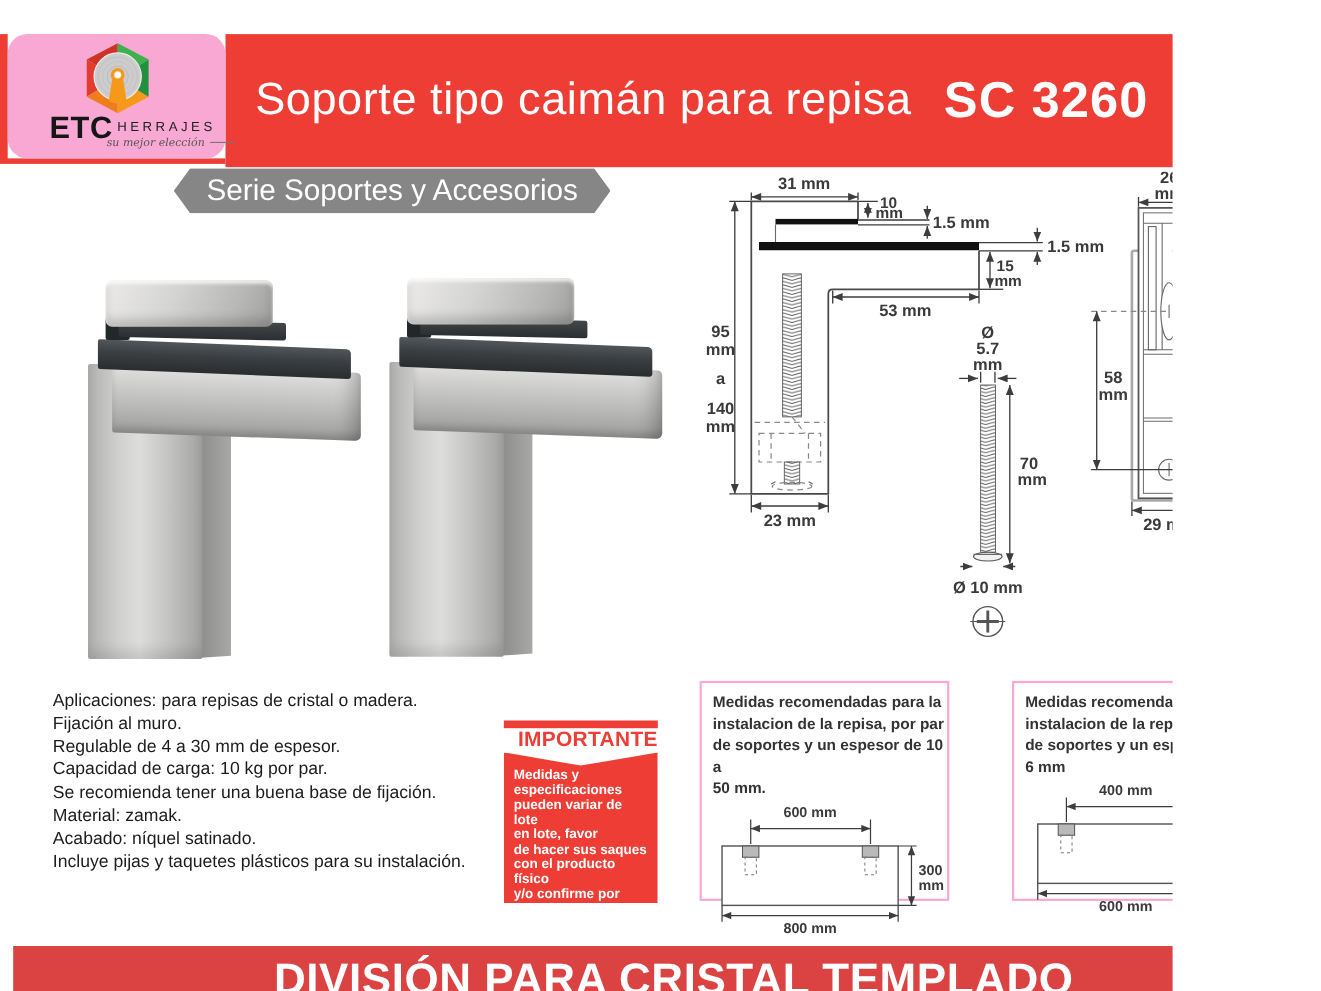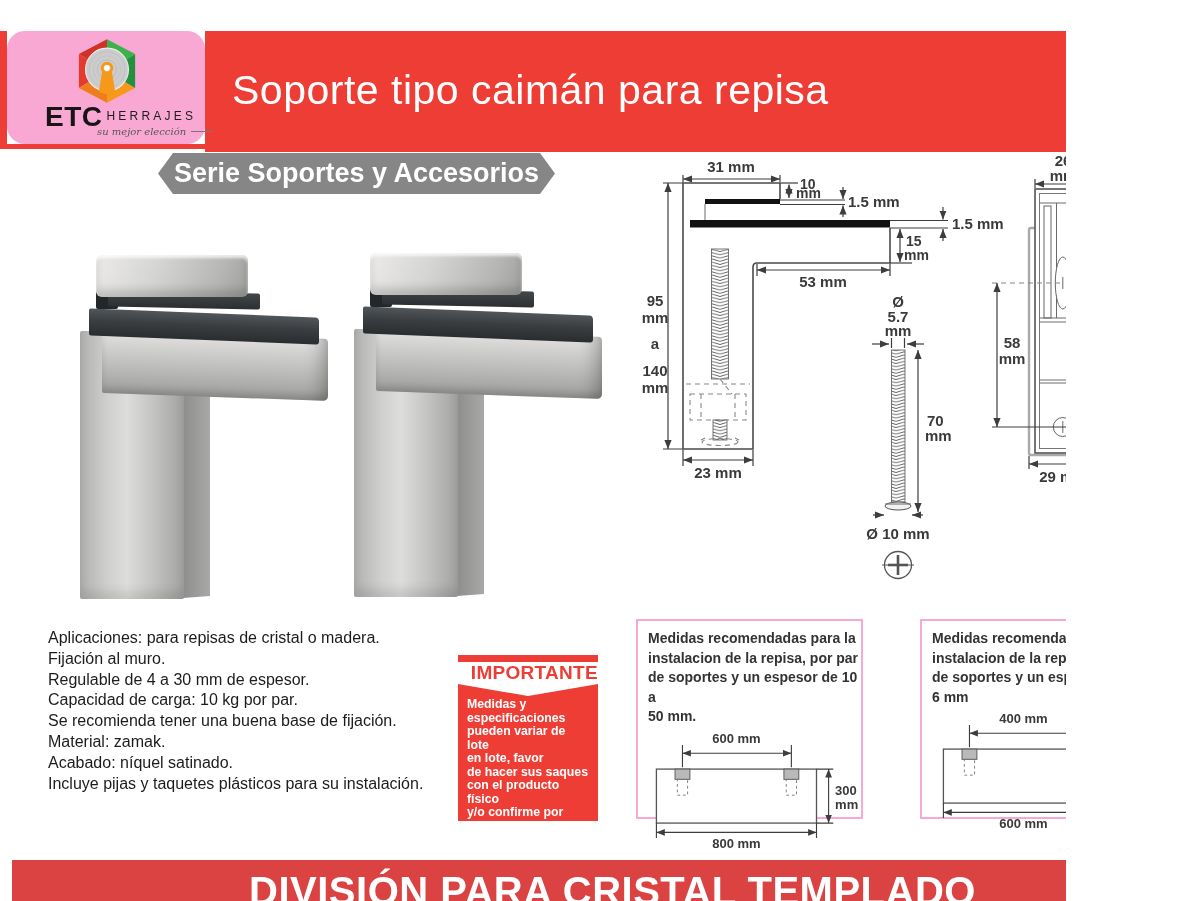--- a/index.html
+++ b/index.html
@@ -20,21 +20,21 @@
   .logo-etc{font-size:28px;font-weight:bold;color:#161616;letter-spacing:.5px;vertical-align:-6px;}
   .logo-her{font-size:12px;letter-spacing:3.2px;color:#1d1d1d;margin-left:4px;}
   .logo-tag{display:block;margin-left:52px;margin-top:3px;font-family:"DejaVu Serif",serif;
             font-style:italic;font-size:10px;color:#555;}
   .logo-tag::after{content:"";display:inline-block;width:22px;border-top:1px solid #777;
                    vertical-align:3px;margin-left:5px;}
 
   
   .banner{position:absolute;left:158px;top:122px;width:397px;height:41px;background:#868686;
           clip-path:polygon(15px 0,calc(100% - 15px) 0,100% 50%,calc(100% - 15px) 100%,15px 100%,0 50%);
-          display:flex;align-items:center;justify-content:center;color:#fff;font-size:27px;font-weight:bold;}
+          display:flex;align-items:center;justify-content:center;color:#fff;font-size:27px;}
 
   
   .photos{position:absolute;left:58px;top:192px;width:545px;height:380px;}
   .support{position:absolute;width:260px;height:378px;}
   .sp-col{position:absolute;left:14px;top:102px;width:104px;height:268px;border-radius:2px;
           background:linear-gradient(90deg,#b0b0ae 0%,#cfcfcd 26%,#dddddb 45%,#c4c4c2 70%,#a2a2a0 100%);
           box-shadow:inset 0 -8px 10px rgba(0,0,0,.10);}
   .sp-col-side{position:absolute;left:117px;top:108px;width:27px;height:260px;
           background:linear-gradient(90deg,#8e8e8c,#a8a8a6);transform:skewY(-4deg);}
   .sp-arm{position:absolute;left:36px;top:106px;width:226px;height:62px;border-radius:0 4px 5px 2px;
@@ -105,20 +105,21 @@
         <rect width="16" height="3.2" fill="#fff"></rect>
         <path d="M0,2.8 L8,0.6 L16,2.8" stroke="#555" stroke-width="0.9" fill="none"></path>
       </pattern>
     </defs>
   </svg>
 
   <div class="hdr-red"></div>
   <div class="hdr-sliver"></div>
   <div class="hdr-underline"></div>
   <div class="hdr-title">Soporte tipo caimán para repisa</div>
+  <div class="hdr-code">SC 3260</div>
 
   <div class="logo-wrap">
     <svg class="logo-hex" width="86" height="74" viewBox="0 0 100 100">
       <polygon points="50,3 12,23 50,46" fill="#cf3227"></polygon>
       <polygon points="12,23 12,69 50,46" fill="#e23c2f"></polygon>
       <polygon points="12,69 50,89 50,46" fill="#ef7d1d"></polygon>
       <polygon points="50,89 88,69 50,46" fill="#f6991b"></polygon>
       <polygon points="88,69 88,23 50,46" fill="#23903e"></polygon>
       <polygon points="88,23 50,3 50,46" fill="#3cb14d"></polygon>
       <circle cx="50" cy="44" r="29" fill="#cccccc" stroke="#ececec" stroke-width="1.5"></circle>

